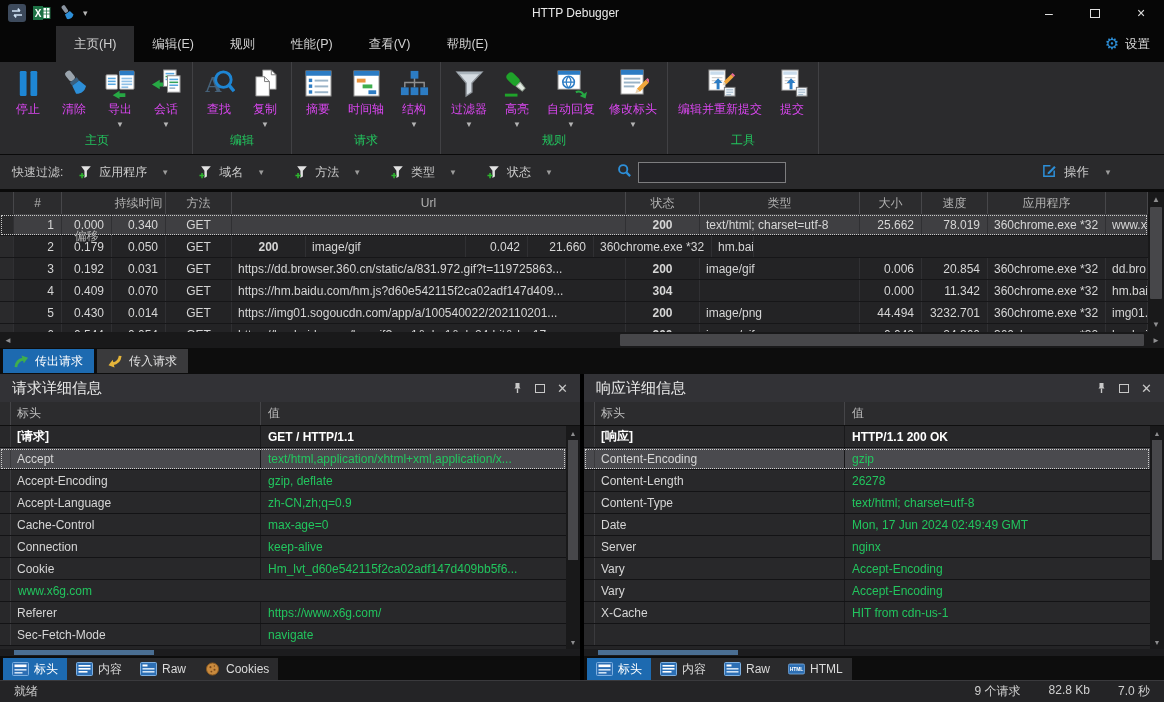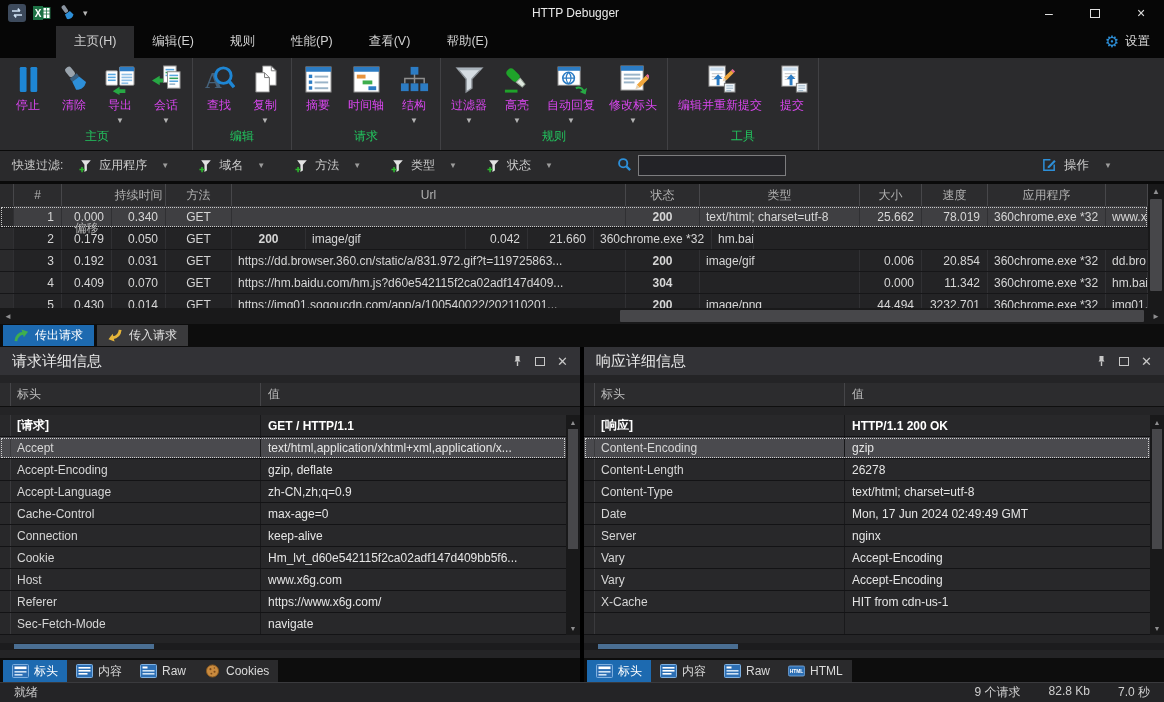--- a/index.html
+++ b/index.html
@@ -69,35 +69,35 @@
   .hscroll .sarr { width:16px; height:16px; display:flex; align-items:center; justify-content:center; color:#8e8e90; font-size:8px; }
   .hscroll .sthumb { position:absolute; top:2px; height:12px; background:#47474a; border-radius:1px; }
 
   
   .vtabs { height:26px; background:#0d0d0d; display:flex; gap:3px; padding:1px 0 1px 3px; }
   .vtab { display:flex; align-items:center; gap:6px; padding:0 11px; background:#3a3a3c; color:#e2e2e2; border:none; font-size:12px; cursor:default; }
   .vtab.active { background:#1d6ab0; color:#fff; }
 
   
   .panels { flex:1; display:flex; gap:4px; background:#000; }
-  .panel { flex:1; display:flex; flex-direction:column; background:#242426; overflow:hidden;gap:8px; }
+  .panel { flex:1; display:flex; flex-direction:column; background:#242426; overflow:hidden; }
   .panel-title { height:28px; background:#323236; display:flex; align-items:center; padding:0 12px; font-size:15px; color:#e8e8e8; }
   .pt-icons { margin-left:auto; display:flex; align-items:center; gap:12px; }
   .pt-btn { background:none; border:none; color:#c8c8c8; display:flex; align-items:center; cursor:default; font-size:13px; }
   .pt-max { width:10px; height:9px; border:1px solid #c8c8c8; display:inline-block; }
   .panel-colhead { height:24px; display:flex; background:#2c2c2e; border-bottom:1px solid #0f0f0f; color:#bdbdbd; align-items:center; }
   .pch-gut { width:11px; height:100%; border-right:1px solid #454548; }
   .pch-name { width:250px; padding-left:6px; border-right:1px solid #454548; height:100%; display:flex; align-items:center; }
   .pch-val { flex:1; padding-left:7px; }
   .panel-body { flex:1; display:flex; }
   .drows { flex:1; overflow:hidden; }
   .drow { display:flex; height:22px; background:#28282a; border-bottom:1px solid #131315; }
   .drow .dgut { width:11px; border-right:1px solid #3a3a3d; }
   .drow .dname { width:250px; padding-left:6px; border-right:1px solid #19191b; display:flex; align-items:center; color:#d6d6d6; overflow:hidden; white-space:nowrap; }
-  .drow .dval { flex:1; padding-left:7px; display:flex; align-items:center; color:#e5e5e5; overflow:hidden; white-space:nowrap; }
+  .drow .dval { flex:1; padding-left:7px; display:flex; align-items:center; color:#22c55e; overflow:hidden; white-space:nowrap; }
   .drow.bold .dname, .drow.bold .dval { font-weight:bold; color:#ffffff; }
   .drow.sel { background:#4a4a4e; outline:1px dotted #d0d0d0; outline-offset:-2px; }
   .panel-vscroll { width:14px; background:#19191a; display:flex; flex-direction:column; align-items:center; }
   .panel-vscroll .sarr { height:14px; display:flex; align-items:center; justify-content:center; color:#8e8e90; font-size:7px; }
   .panel-vscroll .sthumb { width:10px; background:#47474a; }
   .panel-hscroll { height:7px; background:#1c1c1e; position:relative; }
   .panel-hscroll .sthumb { position:absolute; left:14px; top:1px; height:5px; width:140px; background:#4a6e92; }
   .btabs { height:24px; background:#0d0d0d; display:flex; padding:2px 0 0 3px; }
   .btab { display:flex; align-items:center; gap:5px; padding:0 9px; background:#2a2a2c; color:#dadada; border:none; font-size:12px; cursor:default; }
   .btab.active { background:#1d6ab0; color:#fff; }
@@ -661,21 +661,20 @@
               <span class="dname">Connection</span>
               <span class="dval">keep-alive</span>
             </div>
             <div class="drow">
               <span class="dgut"></span>
               <span class="dname">Cookie</span>
               <span class="dval">Hm_lvt_d60e542115f2ca02adf147d409bb5f6...</span>
             </div>
             <div class="drow">
               <span class="dgut"></span>
-              <span class="dname">Host</span>
               <span class="dval">www.x6g.com</span>
             </div>
             <div class="drow">
               <span class="dgut"></span>
               <span class="dname">Referer</span>
               <span class="dval">https://www.x6g.com/</span>
             </div>
             <div class="drow">
               <span class="dgut"></span>
               <span class="dname">Sec-Fetch-Mode</span>

